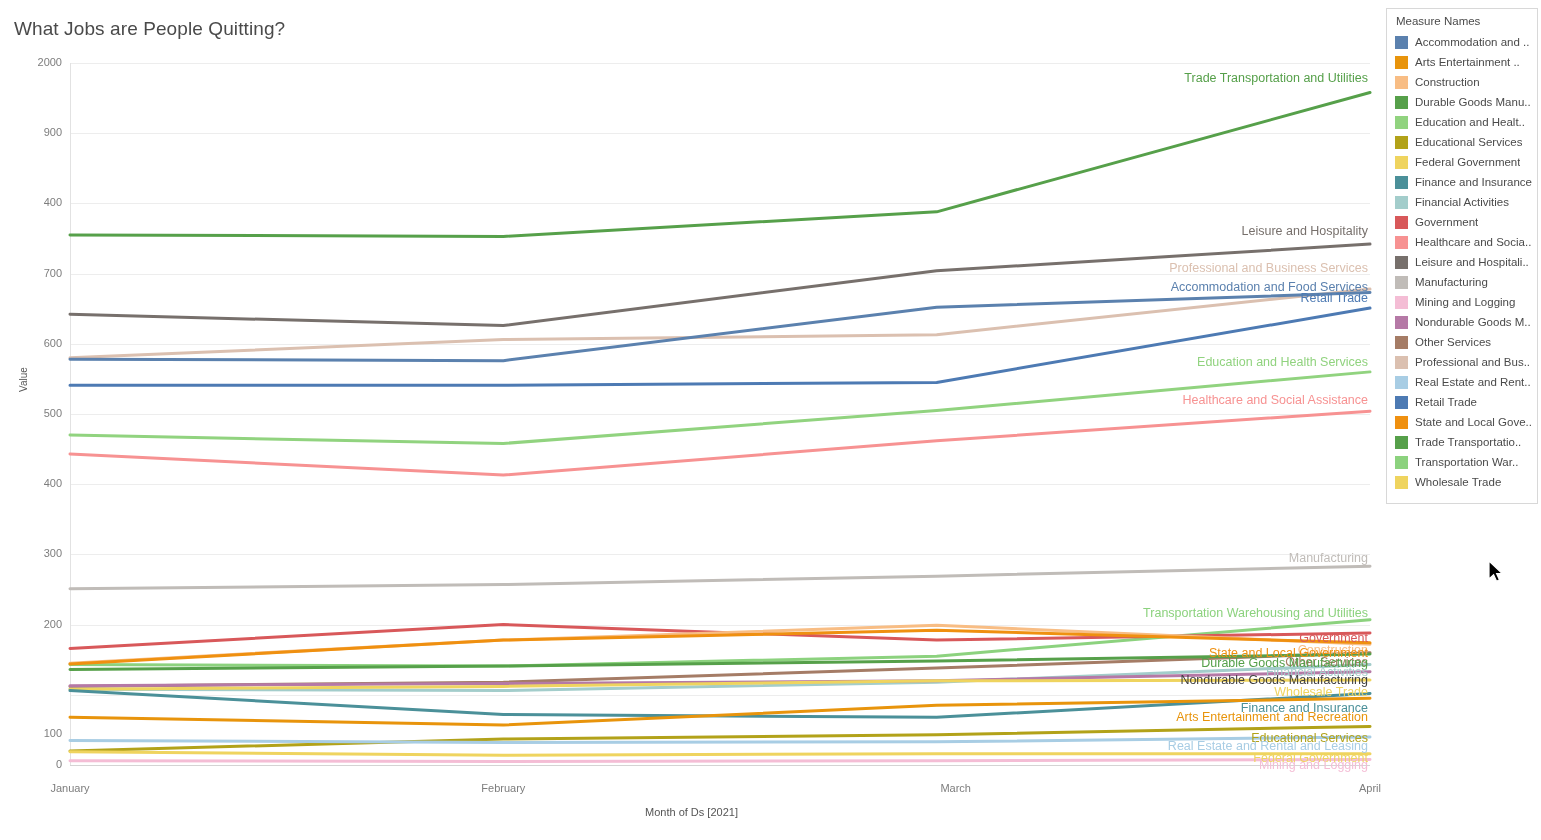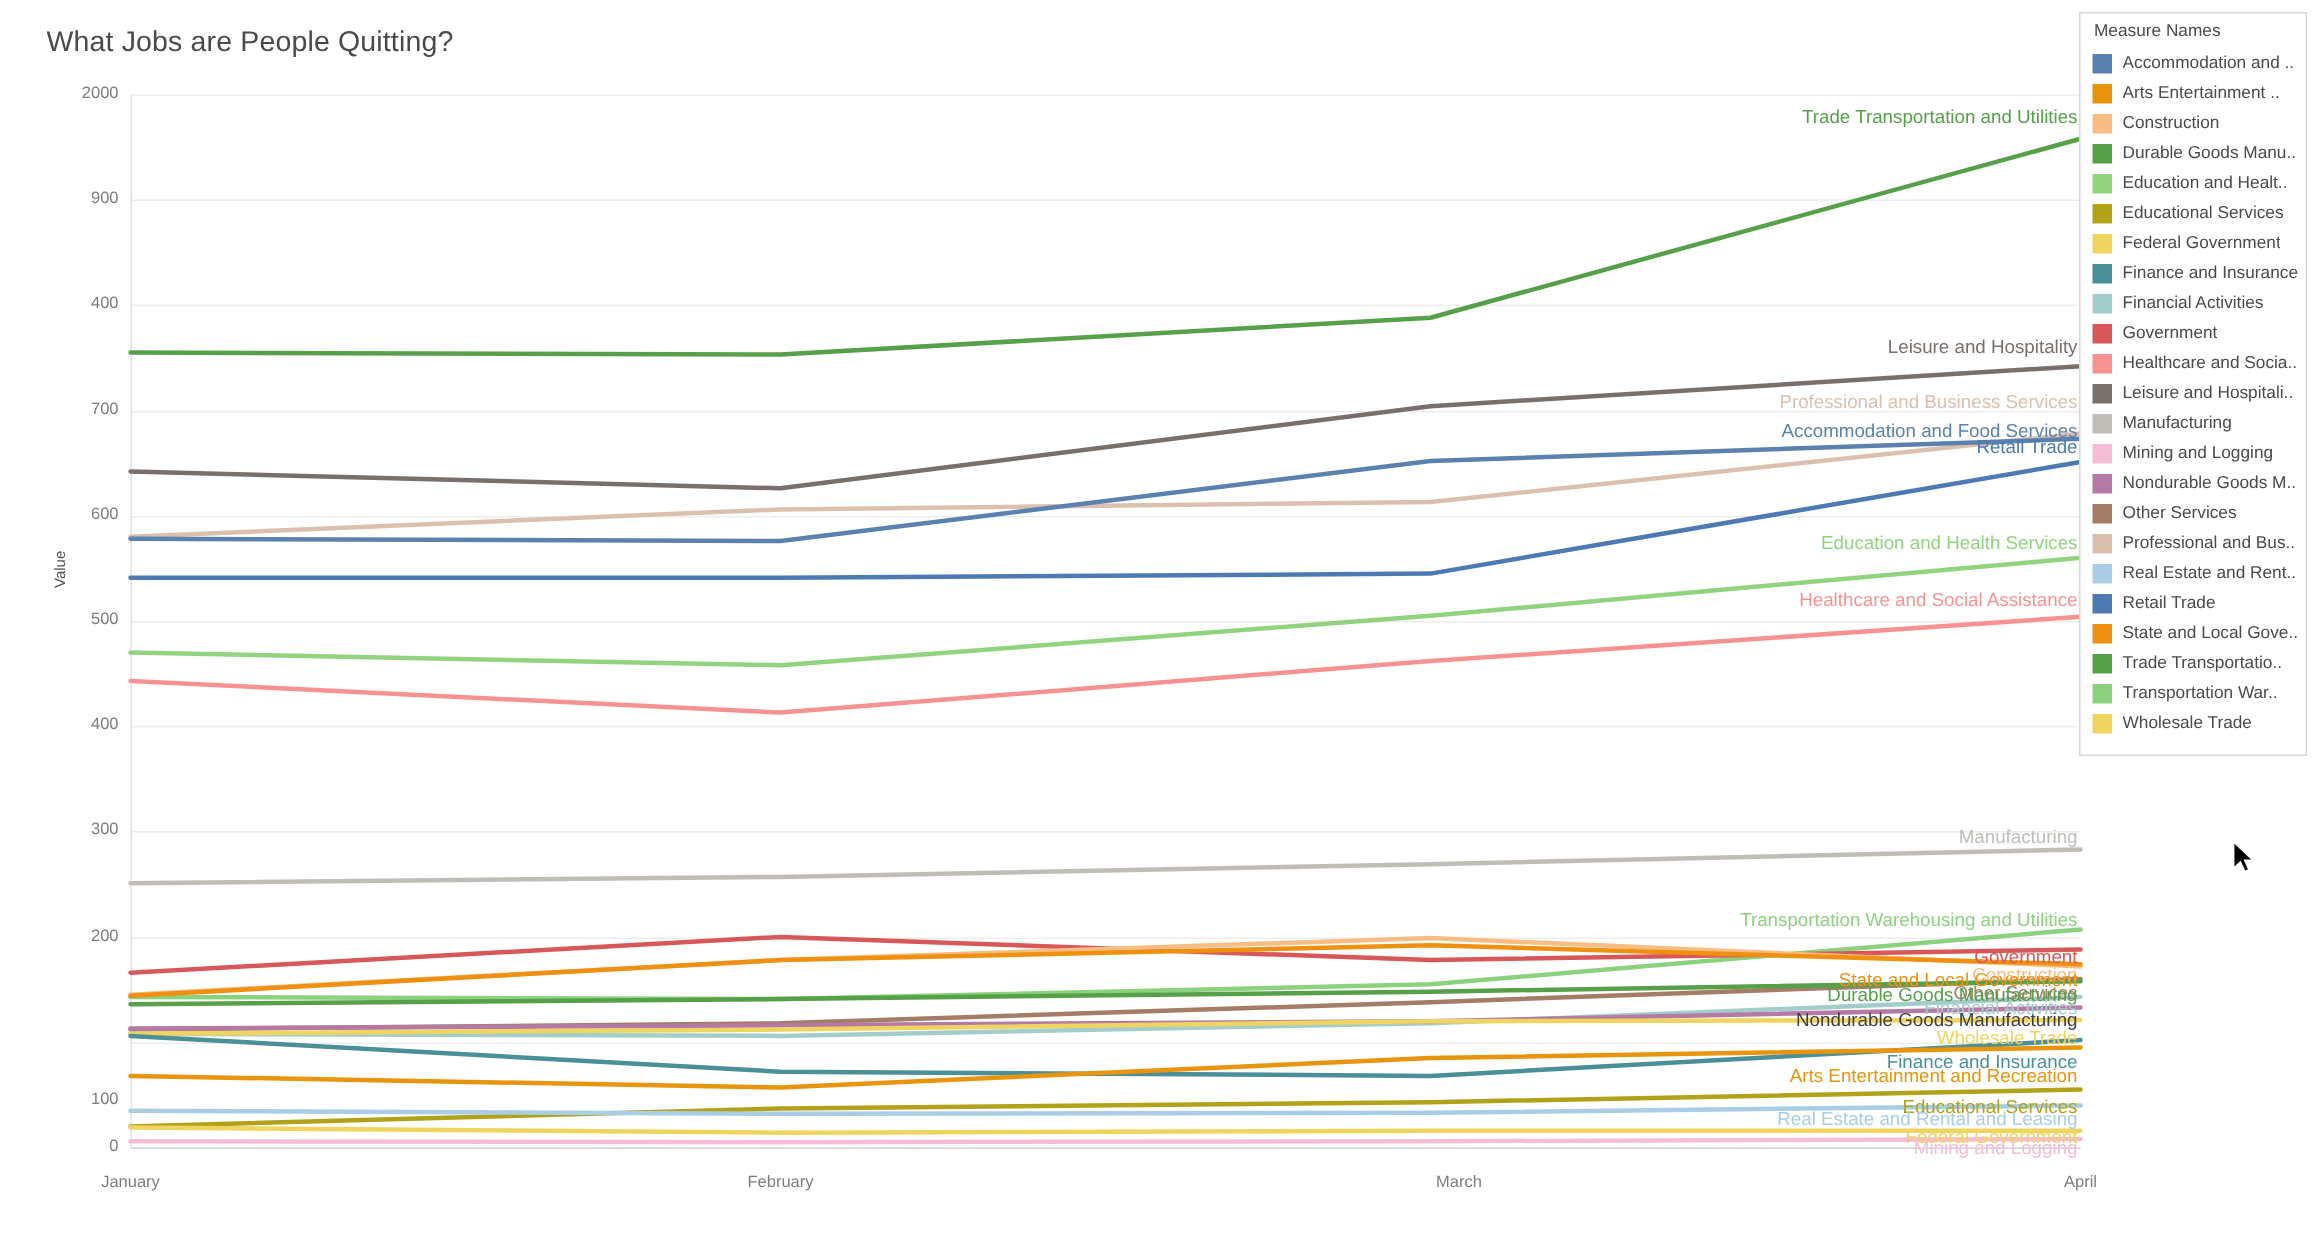--- a/index.html
+++ b/index.html
@@ -7,21 +7,21 @@
     margin: 0; padding: 0;
     width: 1541px; height: 840px;
     background: #ffffff;
     font-family: "Liberation Sans", sans-serif;
     overflow: hidden;
   }
   #app { position: relative; width: 1541px; height: 840px; background: #fff; }
 
   
   #chart-pane {
-    position: absolute; left: 17px; top: 0;
+    position: absolute; left: 0; top: 0;
     width: 1383px; height: 840px;
     background: #fff;
   }
   #chart-title {
     position: absolute; left: 14px; top: 18px;
     font-size: 19px; color: #4a4a4a; letter-spacing: .1px;
     white-space: nowrap;
   }
   #y-axis-title {
     position: absolute; left: 18px; top: 392px;
@@ -174,20 +174,21 @@
         <div class="series-label" style="left: 1368px; top: 680px; color: #404040;">Nondurable Goods Manufacturing</div>
         <div class="series-label" style="left: 1368px; top: 692px; color: rgb(239, 212, 95);">Wholesale Trade</div>
         <div class="series-label" style="left: 1368px; top: 708px; color: rgb(75, 144, 153);">Finance and Insurance</div>
         <div class="series-label" style="left: 1368px; top: 717px; color: rgb(232, 148, 12); text-align: center;">Arts Entertainment and Recreation</div>
         <div class="series-label" style="left: 1368px; top: 738px; color: rgb(178, 162, 25);">Educational Services</div>
         <div class="series-label" style="left: 1368px; top: 746px; color: rgb(168, 205, 228);">Real Estate and Rental and Leasing</div>
         <div class="series-label" style="left: 1368px; top: 758px; color: rgb(239, 212, 95);">Federal Government</div>
         <div class="series-label" style="left: 1368px; top: 765px; color: rgb(244, 189, 213);">Mining and Logging</div>
       </div>
 
+    <div id="x-axis-title">Month of Ds [2021]</div>
   </div>
 
   <div id="legend-pane">
     <div id="legend-title">Measure Names</div>
     <div id="legend-items">
         <div class="legend-item">
           <div class="legend-swatch" style="background: rgb(91, 129, 174);"></div>
           <div class="legend-label">Accommodation and ..</div>
         </div>
         <div class="legend-item">

